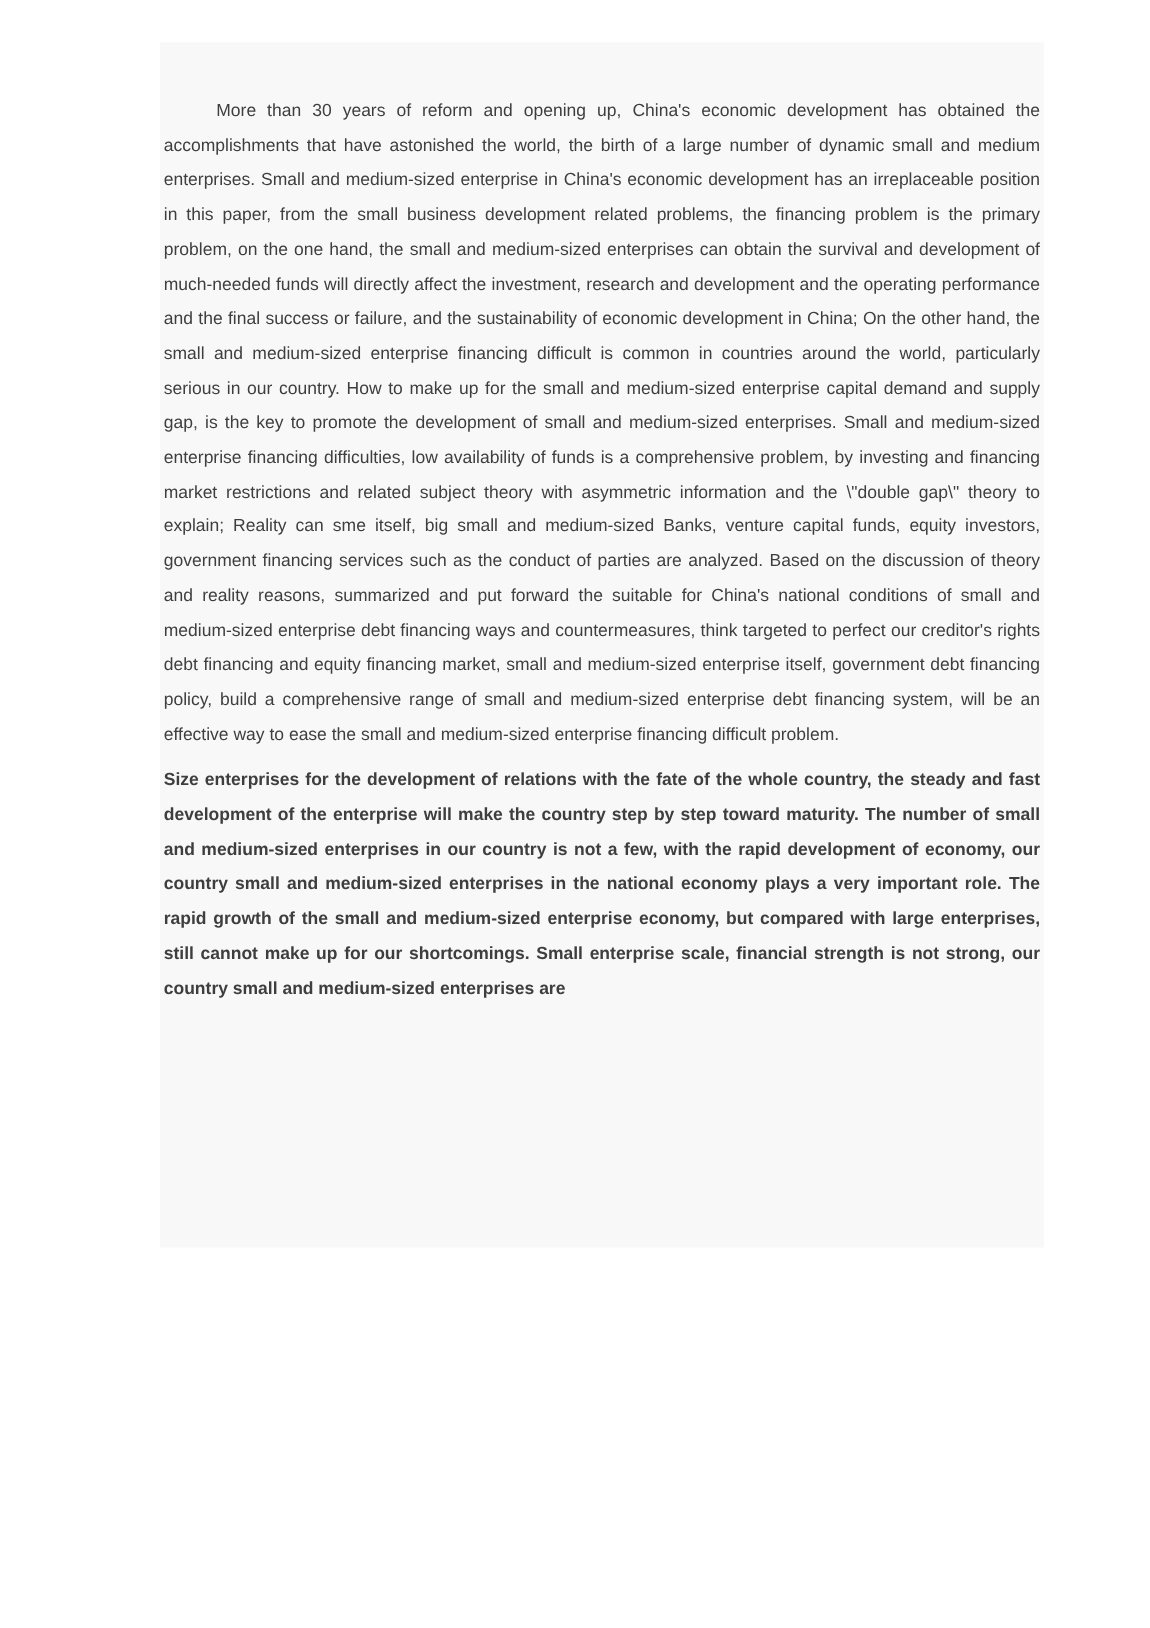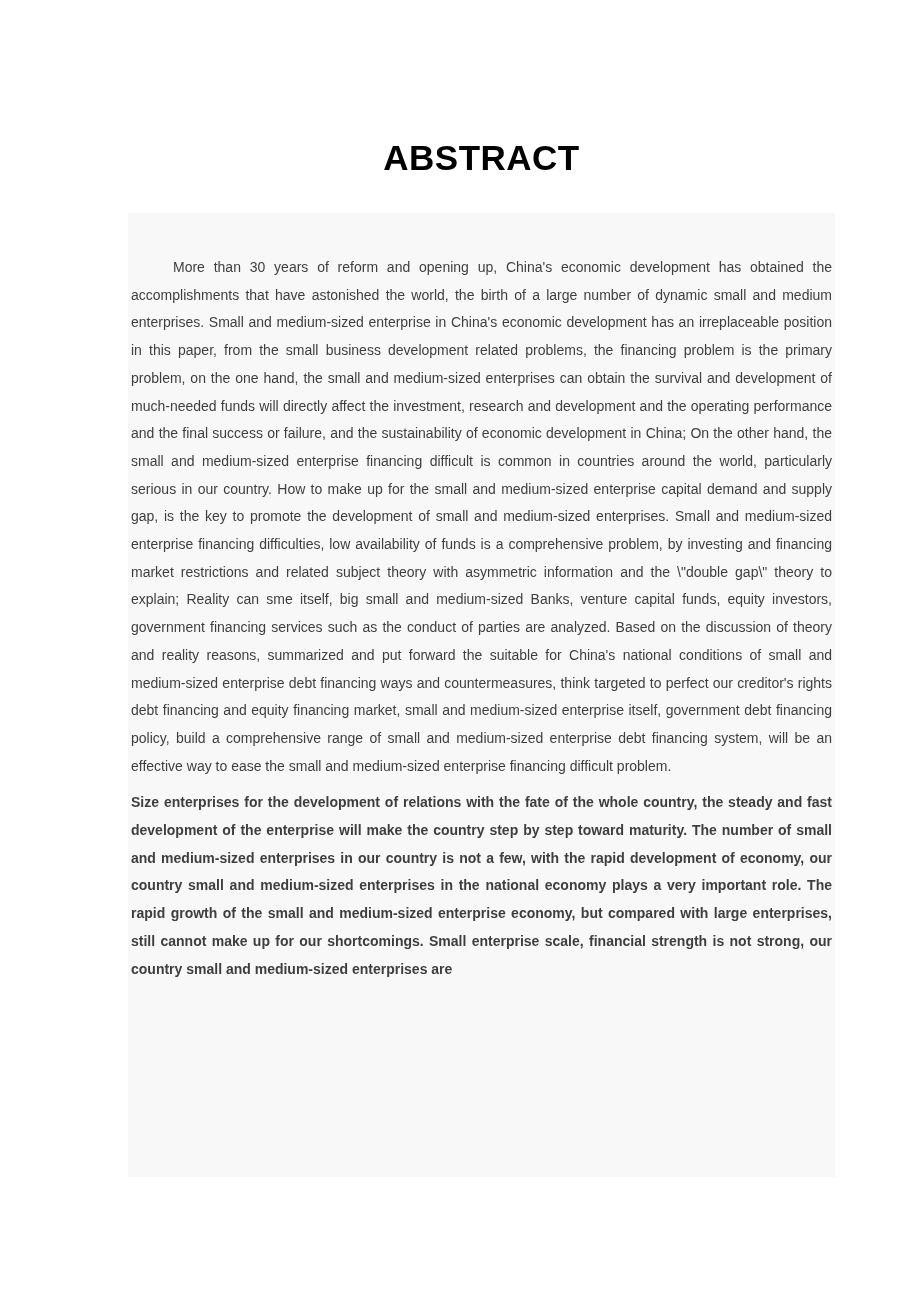--- a/index.html
+++ b/index.html
@@ -50,19 +50,18 @@
   }
   .para + .para {
     margin-top: 9px;
     font-weight: bold;
   }
 </style>
 </head>
 <body>
 
 <div class="page">
-  <h1 class="doc-title">ABSTRACT</h1>
 
   <div class="abstract-box">
     <p class="para indent-first">More than 30 years of reform and opening up, China's economic development has obtained the accomplishments that have astonished the world, the birth of a large number of dynamic small and medium enterprises. Small and medium-sized enterprise in China's economic development has an irreplaceable position in this paper, from the small business development related problems, the financing problem is the primary problem, on the one hand, the small and medium-sized enterprises can obtain the survival and development of much-needed funds will directly affect the investment, research and development and the operating performance and the final success or failure, and the sustainability of economic development in China; On the other hand, the small and medium-sized enterprise financing difficult is common in countries around the world, particularly serious in our country. How to make up for the small and medium-sized enterprise capital demand and supply gap, is the key to promote the development of small and medium-sized enterprises. Small and medium-sized enterprise financing difficulties, low availability of funds is a comprehensive problem, by investing and financing market restrictions and related subject theory with asymmetric information and the \"double gap\" theory to explain; Reality can sme itself, big small and medium-sized Banks, venture capital funds, equity investors, government financing services such as the conduct of parties are analyzed. Based on the discussion of theory and reality reasons, summarized and put forward the suitable for China's national conditions of small and medium-sized enterprise debt financing ways and countermeasures, think targeted to perfect our creditor's rights debt financing and equity financing market, small and medium-sized enterprise itself, government debt financing policy, build a comprehensive range of small and medium-sized enterprise debt financing system, will be an effective way to ease the small and medium-sized enterprise financing difficult problem.</p>
     <p class="para">Size enterprises for the development of relations with the fate of the whole country, the steady and fast development of the enterprise will make the country step by step toward maturity. The number of small and medium-sized enterprises in our country is not a few, with the rapid development of economy, our country small and medium-sized enterprises in the national economy plays a very important role. The rapid growth of the small and medium-sized enterprise economy, but compared with large enterprises, still cannot make up for our shortcomings. Small enterprise scale, financial strength is not strong, our country small and medium-sized enterprises are</p>
   </div>
 </div>
 
 </body></html>

